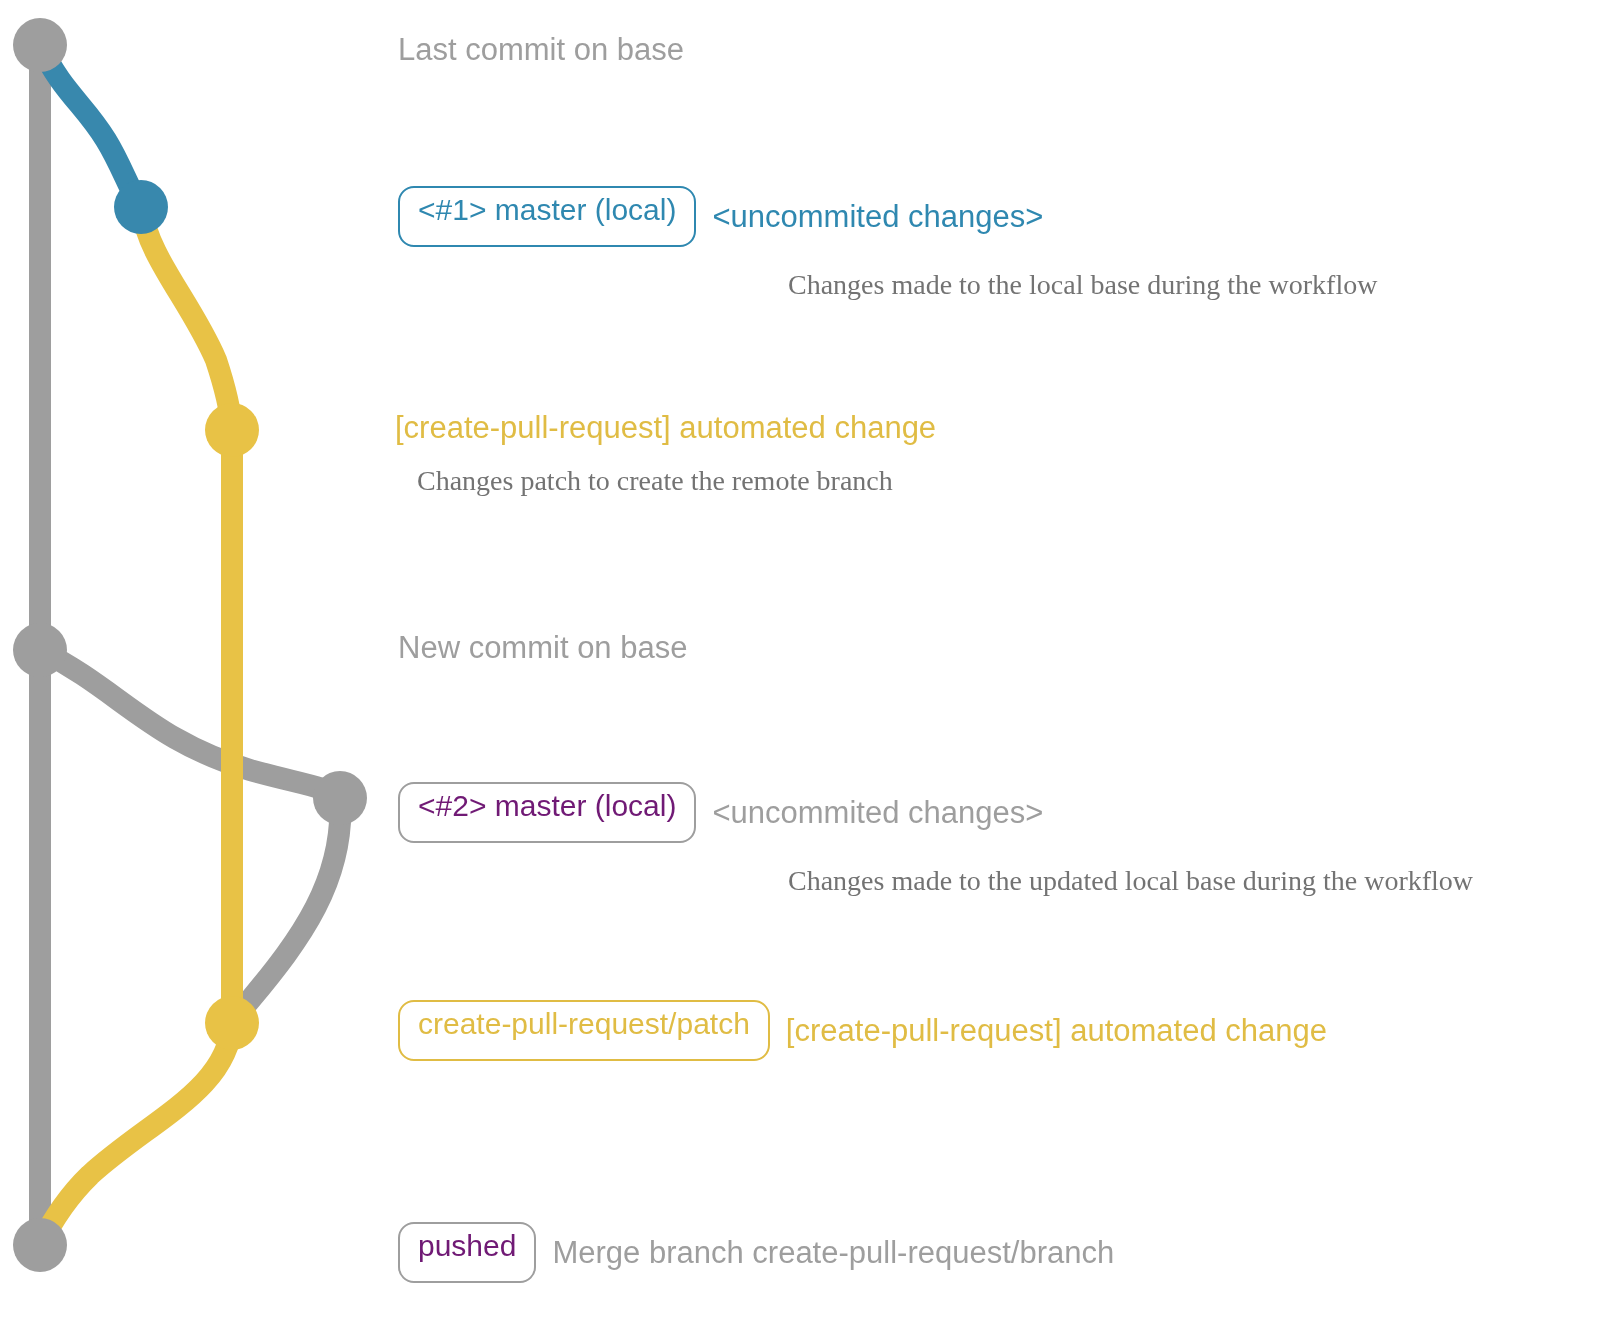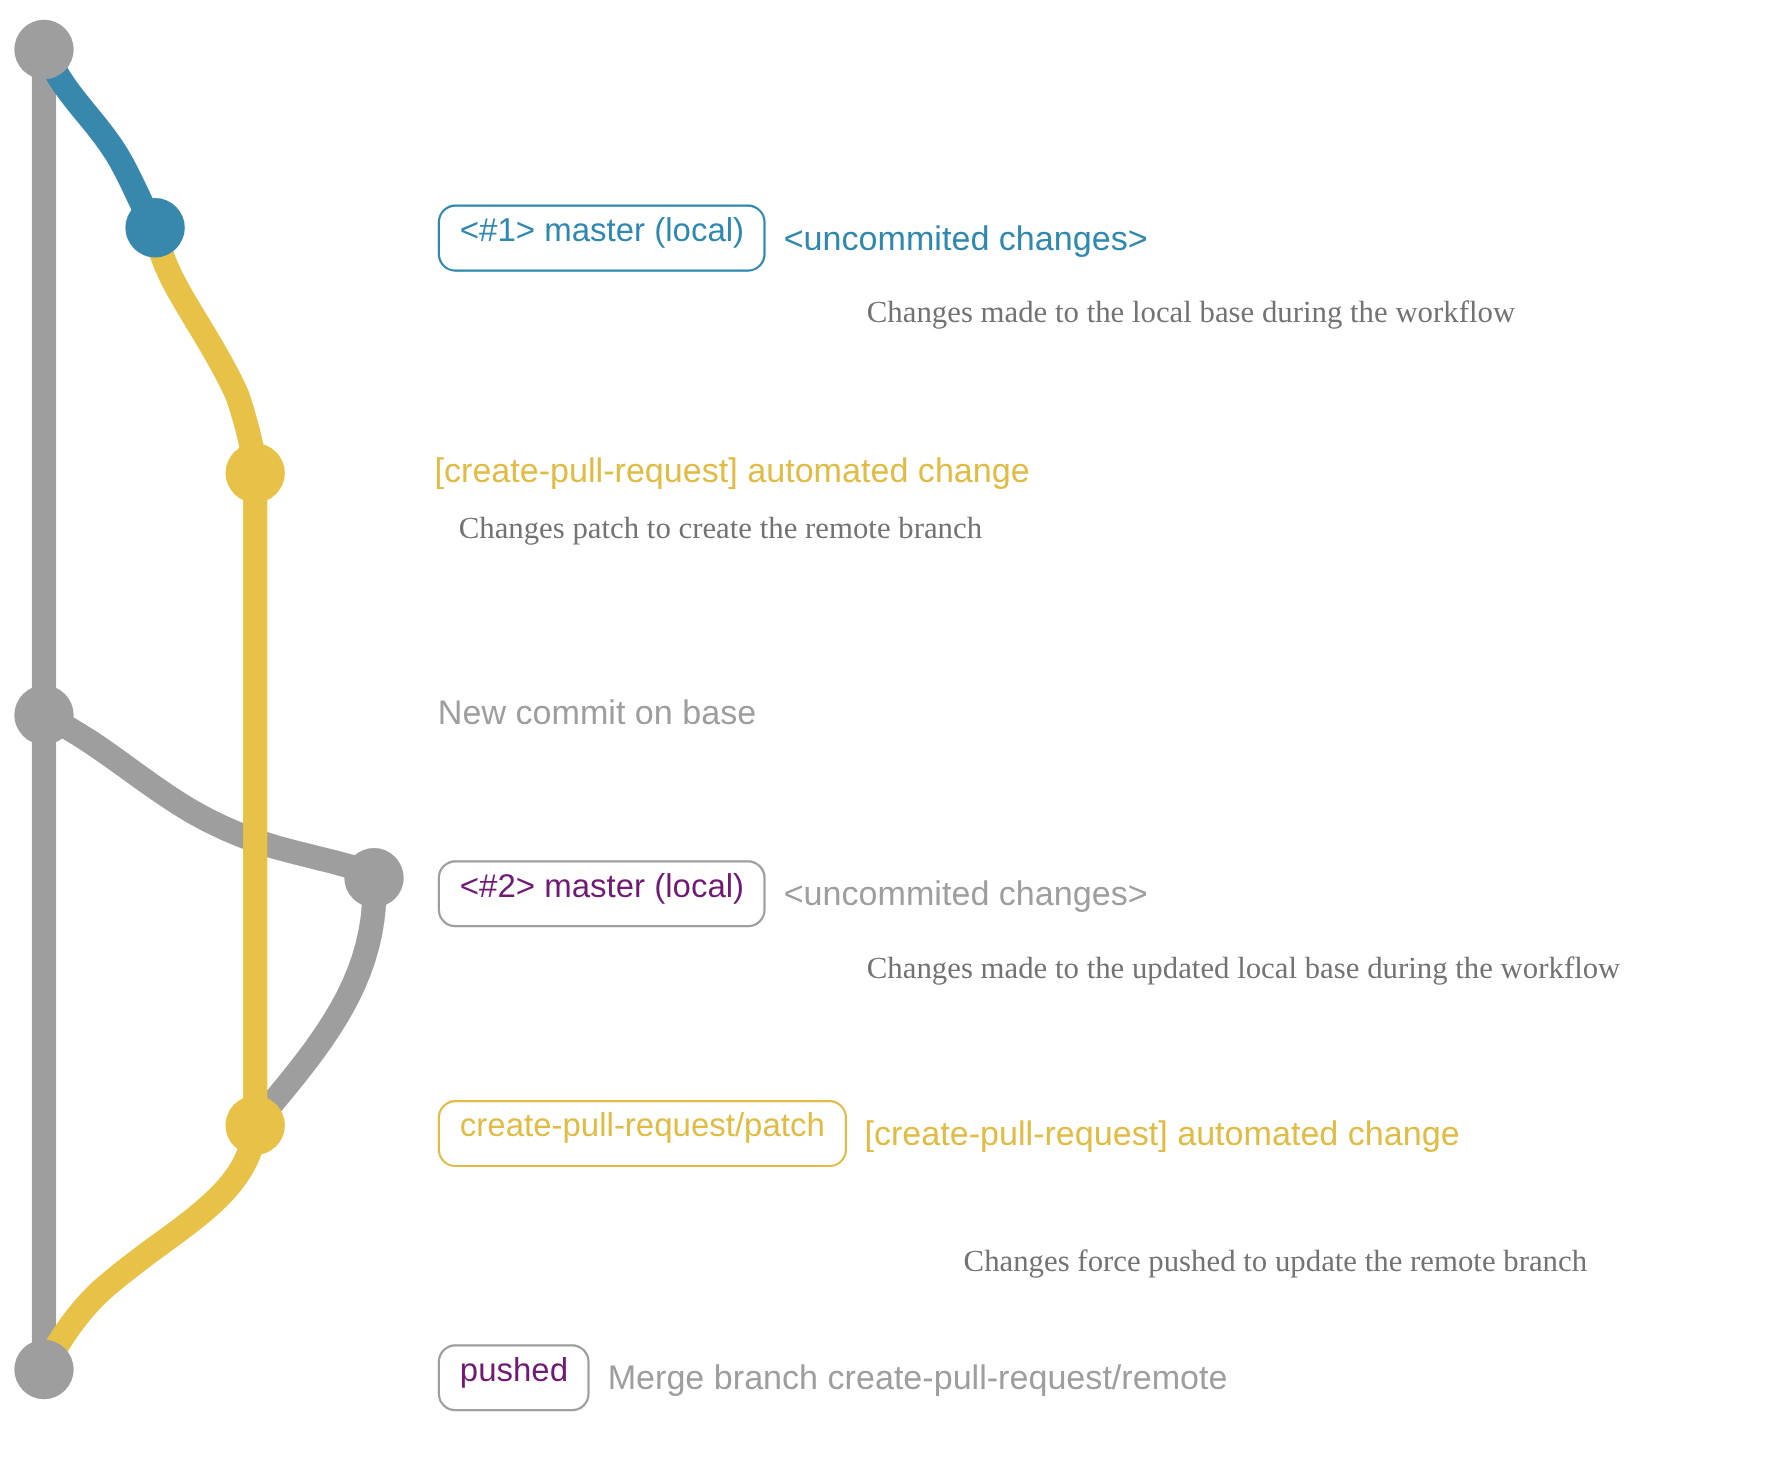--- a/index.html
+++ b/index.html
@@ -113,20 +113,25 @@
     <circle cx="232" cy="430" r="27" fill="#e8c246"></circle>
     <circle cx="40" cy="650" r="27" fill="#9e9e9e"></circle>
     <circle cx="340" cy="798" r="27" fill="#9e9e9e"></circle>
     <circle cx="232" cy="1023" r="27" fill="#e8c246"></circle>
     <circle cx="40" cy="1245" r="27" fill="#9e9e9e"></circle>
   </g>
 </svg>
 
 <div class="labels">
 
+  <div class="row" style="left:398px; top:34px;">
+    <div class="row-main">
+      <span class="plain-subject gray">Last commit on base</span>
+    </div>
+  </div>
 
   <div class="row" style="left:398px; top:186px;">
     <div class="row-main">
       <span class="pill blue">&lt;#1&gt; master (local)</span>
       <span class="subject blue">&lt;uncommited changes&gt;</span>
     </div>
     <div class="desc" style="margin-left:390px; margin-top:24px;">Changes made to the local base during the workflow</div>
   </div>
 
   <div class="row" style="left:395px; top:412px;">
@@ -148,23 +153,22 @@
       <span class="subject gray">&lt;uncommited changes&gt;</span>
     </div>
     <div class="desc" style="margin-left:390px; margin-top:24px;">Changes made to the updated local base during the workflow</div>
   </div>
 
   <div class="row" style="left:398px; top:1000px;gap:48px;">
     <div class="row-main">
       <span class="pill yellow">create-pull-request/patch</span>
       <span class="subject yellow">[create-pull-request] automated change</span>
     </div>
-    <div class="desc" style="margin-left:478px; margin-top:24px;">Changes force pushed to update the remote branch</div>
   </div>
 
   <div class="row" style="left:398px; top:1222px;">
     <div class="row-main">
       <span class="pill gray">pushed</span>
-      <span class="subject gray">Merge branch create-pull-request/remote</span>
+      <span class="subject gray">Merge branch create-pull-request/branch</span>
     </div>
   </div>
 
 </div>
 
 </body></html>

